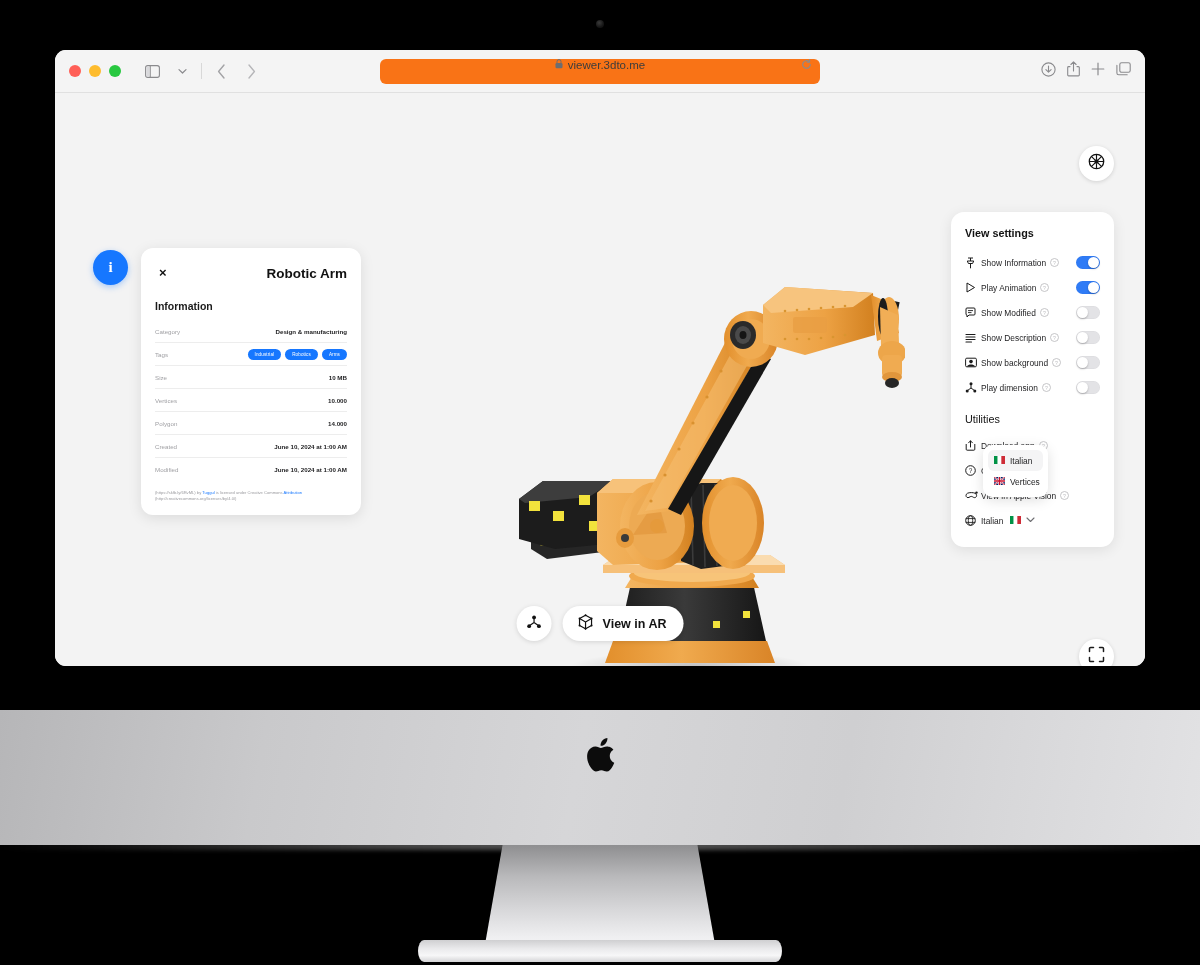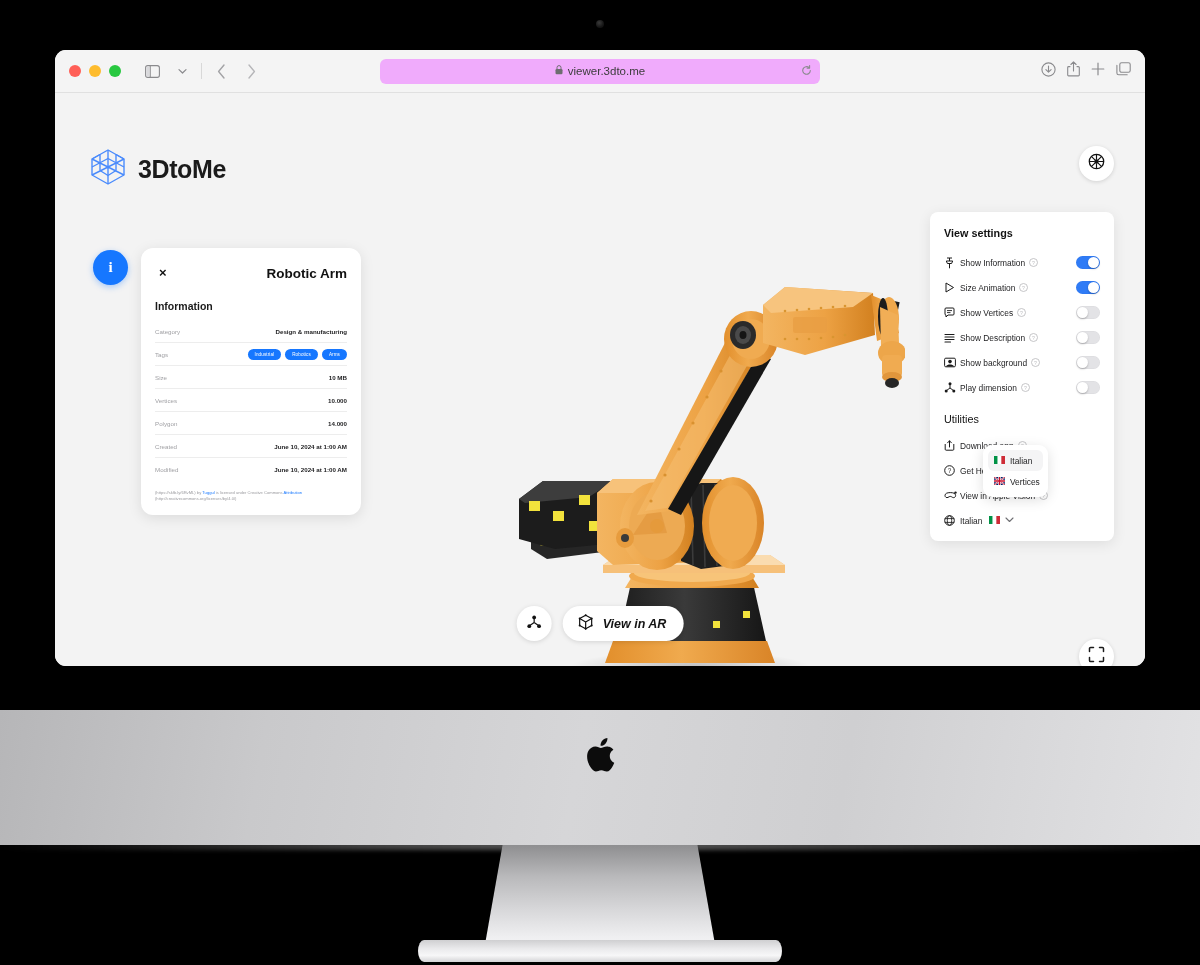--- a/index.html
+++ b/index.html
@@ -63,22 +63,22 @@
 
   .tb-group { display: flex; align-items: center; gap: 4px; margin-left: 18px; }
   .tb-btn {
     width: 26px; height: 24px; display: flex; align-items: center; justify-content: center;
     color: #7b7b7e;
   }
   .tb-sep { width: 1px; height: 16px; background: #d8d8d8; margin: 0 2px; }
 
   .addressbar {
     position: absolute; left: 50%; transform: translateX(-50%);
-    width: 440px; height: 25px; background: #f0abfc; border-radius: 6px;
-    display: flex; align-items: center; justify-content: center; gap: 5px;
+    width: 440px; height: 25px; background: #f97316; border-radius: 6px;
+    display: flex; justify-content: center; gap: 5px;
     font-size: 11.5px; color: #3c3c3c;
   }
   .addressbar .reload { position: absolute; right: 8px; color: #8a8a8d; }
   .tb-right { margin-left: auto; display: flex; align-items: center; gap: 11px; color: #6f6f72; }
 
   
   .viewer {
     position: relative; width: 100%; height: 573px;
     background: #f3f3f3;
     overflow: hidden;
@@ -130,22 +130,22 @@
     background: #1677ff; color: #fff; border-radius: 9px;
     font-size: 4.6px; padding: 3px 7px; letter-spacing: .1px;
   }
   .credit {
     margin-top: 9px; font-size: 4.1px; line-height: 1.55; color: #9a9a9e; word-break: break-word;
   }
   .credit a { color: #1677ff; text-decoration: none; }
 
   
   .settings {
-    position: absolute; right: 31px; top: 119px; width: 184px;
-    background: #fff; border-radius: 8px; padding: 15px 14px 8px 14px;
+    position: absolute; right: 31px; top: 119px; width: 163px;
+    background: #fff; border-radius: 13px; padding: 15px 14px 14px 14px;
     box-shadow: 0 3px 14px rgba(0,0,0,.09);
   }
   .panel-h { font-size: 10.8px; font-weight: bold; color: #121212; margin-bottom: 11px; }
   .setting-row { display: flex; align-items: center; height: 25px; }
   .s-ico { width: 16px; display:flex; align-items:center; color:#1a1a1a; }
   .s-label { font-size: 8.4px; color: #1d1d1f; margin-right: 4px; }
   .q-ico { color: #b9b9bd; display:flex; align-items:center; }
   .toggle {
     margin-left: auto; width: 24px; height: 13.5px; border-radius: 7px; position: relative;
     background: #e3e3e6; box-shadow: inset 0 0 0 .5px rgba(0,0,0,.04);
@@ -181,21 +181,21 @@
   }
   .circ-btn {
     width: 35px; height: 35px; border-radius: 50%; background: #fff;
     display: flex; align-items: center; justify-content: center;
     box-shadow: 0 1px 5px rgba(0,0,0,.13);
   }
   .ar-btn {
     height: 35px; border-radius: 18px; background: #fff; padding: 0 17px 0 14px;
     display: flex; align-items: center; gap: 8px;
     box-shadow: 0 1px 5px rgba(0,0,0,.13);
-    font-size: 12.5px; font-weight: 600; color: #141414; font-style: italic;
+    font-size: 12.5px; font-weight: 600; color: #141414;
   }
 
   
   .robot { position: absolute; left: 430px; top: 150px; width: 420px; height: 440px; }
 </style>
 </head>
 <body>
 
 <div class="stage">
 
@@ -276,36 +276,20 @@
           <svg width="15" height="14" viewBox="0 0 15 14">
               <rect x="3.8" y="0.7" width="10.4" height="9.6" rx="1.8" fill="none" stroke="#8a8a8d" stroke-width="1.1"></rect>
               <path d="M11.2 12.8 H2.7 A1.8 1.8 0 0 1 0.9 11 V3.4" fill="none" stroke="#8a8a8d" stroke-width="1.1" stroke-linecap="round"></path>
             </svg>
         </span>
       </div>
     </div>
 
     <div class="viewer">
 
-      <div class="brand">
-        <span>
-          <svg width="40" height="40" viewBox="0 0 40 40">
-            <g fill="none" stroke="#4a8bfc" stroke-width="1.4" stroke-linejoin="round">
-              <path d="M20 3 L36 12 L36 28 L20 37 L4 28 L4 12 Z"></path>
-              <path d="M20 3 L20 20 M4 12 L20 20 L36 12"></path>
-              <path d="M20 20 L20 37 M20 20 L4 28 M20 20 L36 28"></path>
-              <path d="M12 7.5 L12 23.5 M28 7.5 L28 23.5"></path>
-              <path d="M4 12 L12 7.5 M36 12 L28 7.5"></path>
-              <path d="M12 23.5 L20 28.5 L28 23.5"></path>
-              <path d="M4 20 L20 11.5 L36 20"></path>
-            </g>
-          </svg>
-        </span>
-        <span class="brand-text">3DtoMe</span>
-      </div>
 
       <div class="gear-btn">
         <span>
           <svg width="17" height="17" viewBox="0 0 17 17">
             <g fill="#111">
               <circle cx="8.5" cy="8.5" r="7.2" fill="none" stroke="#111" stroke-width="1.3"></circle>
               <circle cx="8.5" cy="8.5" r="2.2"></circle>
               <g stroke="#111" stroke-width="1.15" stroke-linecap="round">
                 <line x1="8.5" y1="1.5" x2="8.5" y2="6.2"></line>
                   <line x1="8.5" y1="10.8" x2="8.5" y2="15.5"></line>
@@ -545,41 +529,41 @@
               <span class="knob"></span>
             </span>
         </div>
 
         <div class="setting-row">
           <span class="s-ico">
             <svg width="11" height="11" viewBox="0 0 11 11">
                 <path d="M2 1 L9.5 5.5 L2 10 Z" fill="none" stroke="#1a1a1a" stroke-width="1" stroke-linejoin="round"></path>
               </svg>
           </span>
-          <span class="s-label">Size Animation</span>
+          <span class="s-label">Play Animation</span>
           <span class="q-ico">
             <svg width="9" height="9" viewBox="0 0 9 9">
                 <circle cx="4.5" cy="4.5" r="4" fill="none" stroke="#bdbdc1" stroke-width=".9"></circle>
                 <text x="4.5" y="6.6" font-size="5.2" text-anchor="middle" fill="#bdbdc1" font-family="Liberation Sans, sans-serif">?</text>
               </svg>
           </span>
           <span class="toggle on">
               <span class="knob"></span>
             </span>
         </div>
 
         <div class="setting-row">
           <span class="s-ico">
             <svg width="11" height="11" viewBox="0 0 11 11">
                 <path d="M1 2 A1 1 0 0 1 2 1 H9 A1 1 0 0 1 10 2 V7 A1 1 0 0 1 9 8 H4 L2 10 V8 A1 1 0 0 1 1 7 Z" fill="none" stroke="#1a1a1a" stroke-width="1"></path>
                 <line x1="3" y1="3.6" x2="8" y2="3.6" stroke="#1a1a1a" stroke-width=".9"></line>
                 <line x1="3" y1="5.6" x2="6.5" y2="5.6" stroke="#1a1a1a" stroke-width=".9"></line>
               </svg>
           </span>
-          <span class="s-label">Show Vertices</span>
+          <span class="s-label">Show Modified</span>
           <span class="q-ico">
             <svg width="9" height="9" viewBox="0 0 9 9">
                 <circle cx="4.5" cy="4.5" r="4" fill="none" stroke="#bdbdc1" stroke-width=".9"></circle>
                 <text x="4.5" y="6.6" font-size="5.2" text-anchor="middle" fill="#bdbdc1" font-family="Liberation Sans, sans-serif">?</text>
               </svg>
           </span>
           <span class="toggle">
               <span class="knob"></span>
             </span>
         </div>

